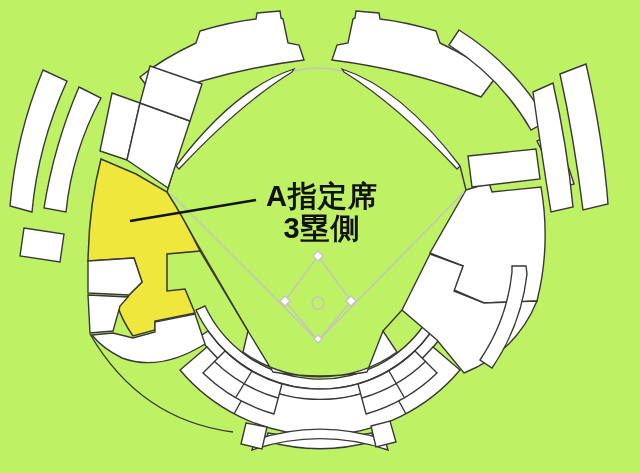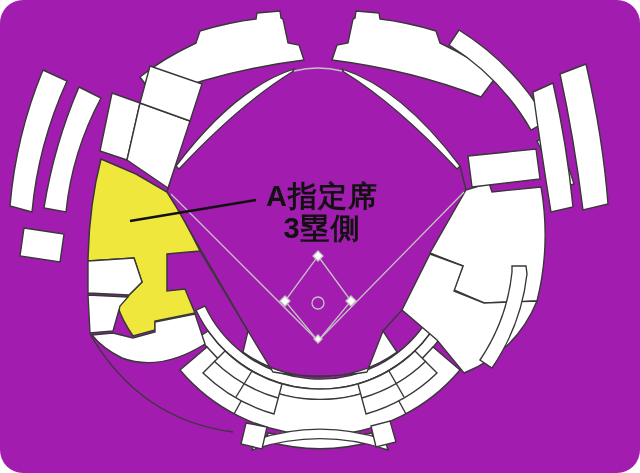--- a/index.html
+++ b/index.html
@@ -1,17 +1,17 @@
 <!DOCTYPE html>
 <html><head>
 <meta charset="utf-8">
 <style>
   html,body{margin:0;padding:0;background:#ffffff;}
   body{font-family:"Liberation Sans","DejaVu Sans",sans-serif;}
-  .stage{position:relative;width:640px;height:473px;background:#a21caf;overflow:hidden;border-radius:23px;}
+  .stage{position:relative;width:640px;height:473px;background:#bef264;overflow:hidden;}
   svg{display:block;}
   .sec{fill:#ffffff;stroke:#383838;stroke-width:1.4;stroke-linejoin:miter;}
   .edge{fill:none;stroke:#383838;stroke-width:1.4;}
   .fieldline{fill:none;stroke:#c3c3c3;stroke-width:1.3;}
   .fieldfill{fill:#ffffff;stroke:#c3c3c3;stroke-width:1.3;}
   .lens{fill:#ffffff;stroke:#383838;stroke-width:1.3;}
   .map-label{font-weight:bold;font-size:29px;letter-spacing:1px;text-anchor:middle;}
 </style>
 </head>
 <body>

